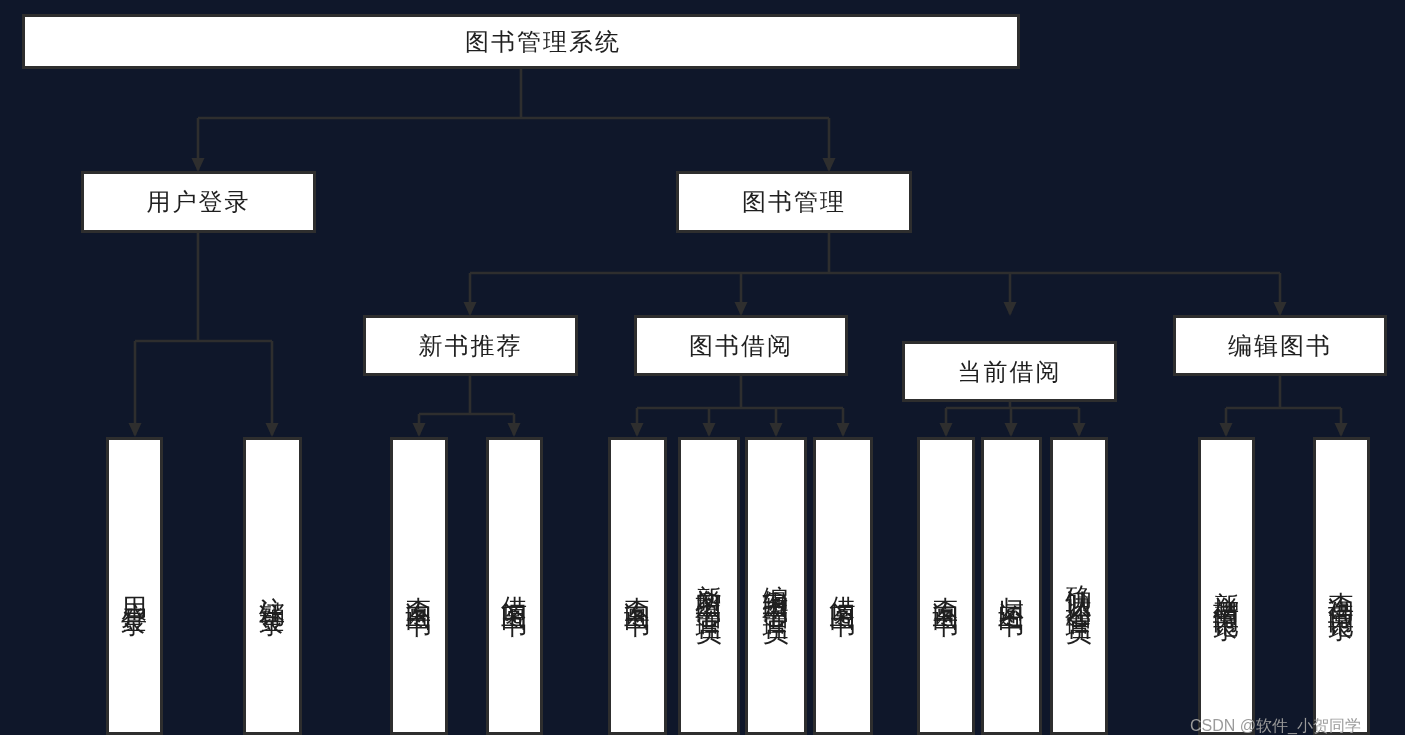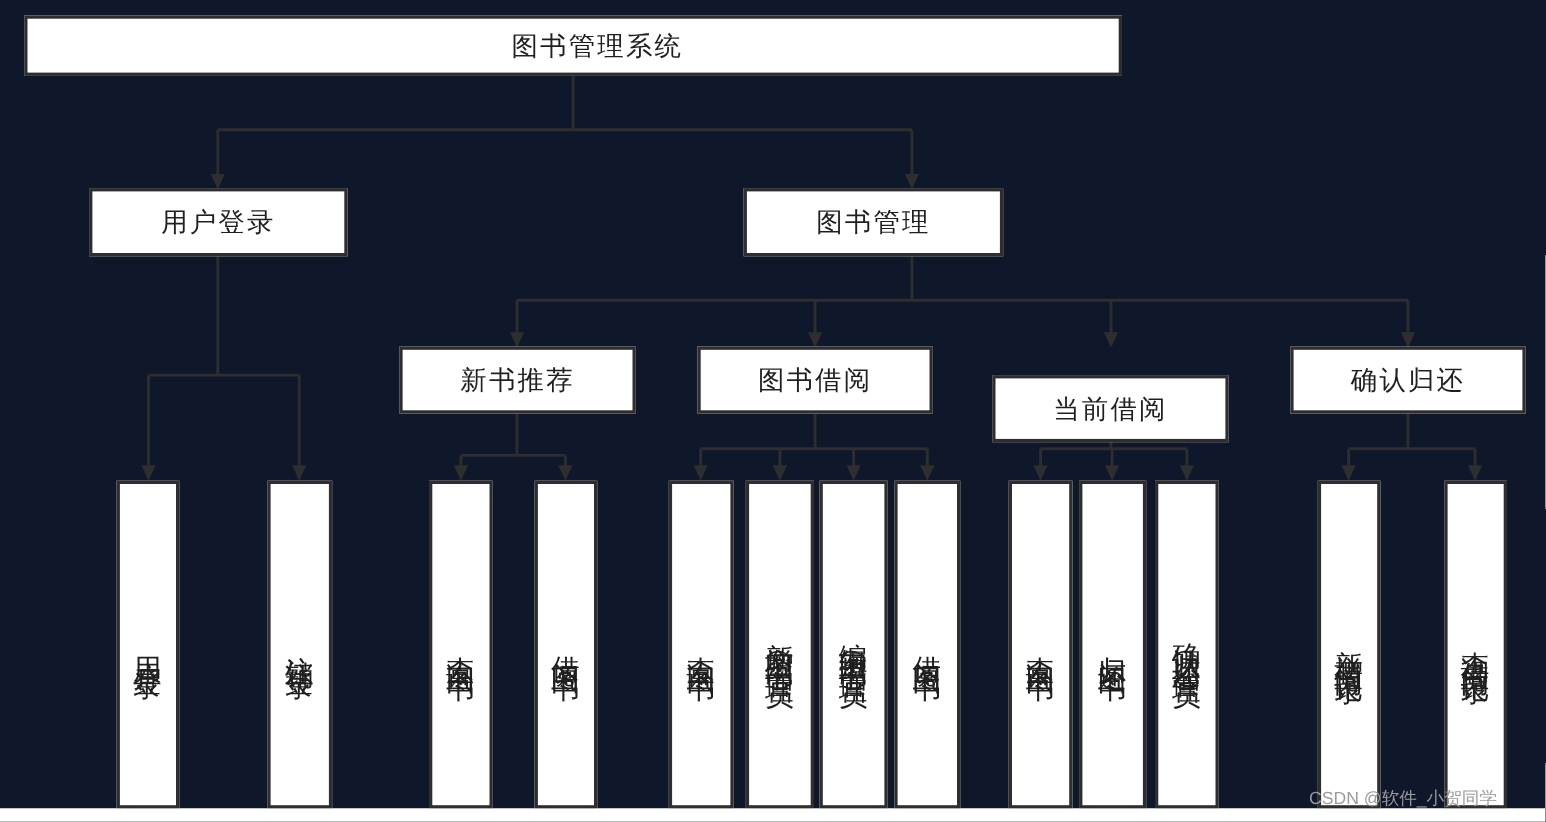--- a/index.html
+++ b/index.html
@@ -118,21 +118,21 @@
   <div class="node hbox" style="left:363px; top:315px; width:215px; height:61px;text-align:center;">
     <span>新书推荐</span>
   </div>
   <div class="node hbox" style="left:634px; top:315px; width:214px; height:61px;">
     <span>图书借阅</span>
   </div>
   <div class="node hbox" style="left:902px; top:315px; width:215px; height:61px;margin-top:26px;">
     <span>当前借阅</span>
   </div>
   <div class="node hbox" style="left:1173px; top:315px; width:214px; height:61px;">
-    <span>确认归还</span>
+    <span>编辑图书</span>
   </div>
 
   <div class="node vbox" style="left:106px; top:437px; width:57px; height:298px;">
     <span>用户登录</span>
   </div>
   <div class="node vbox" style="left:243px; top:437px; width:59px; height:298px;">
     <span>注销登录</span>
   </div>
 
   <div class="node vbox" style="left:390px; top:437px; width:58px; height:298px;">

